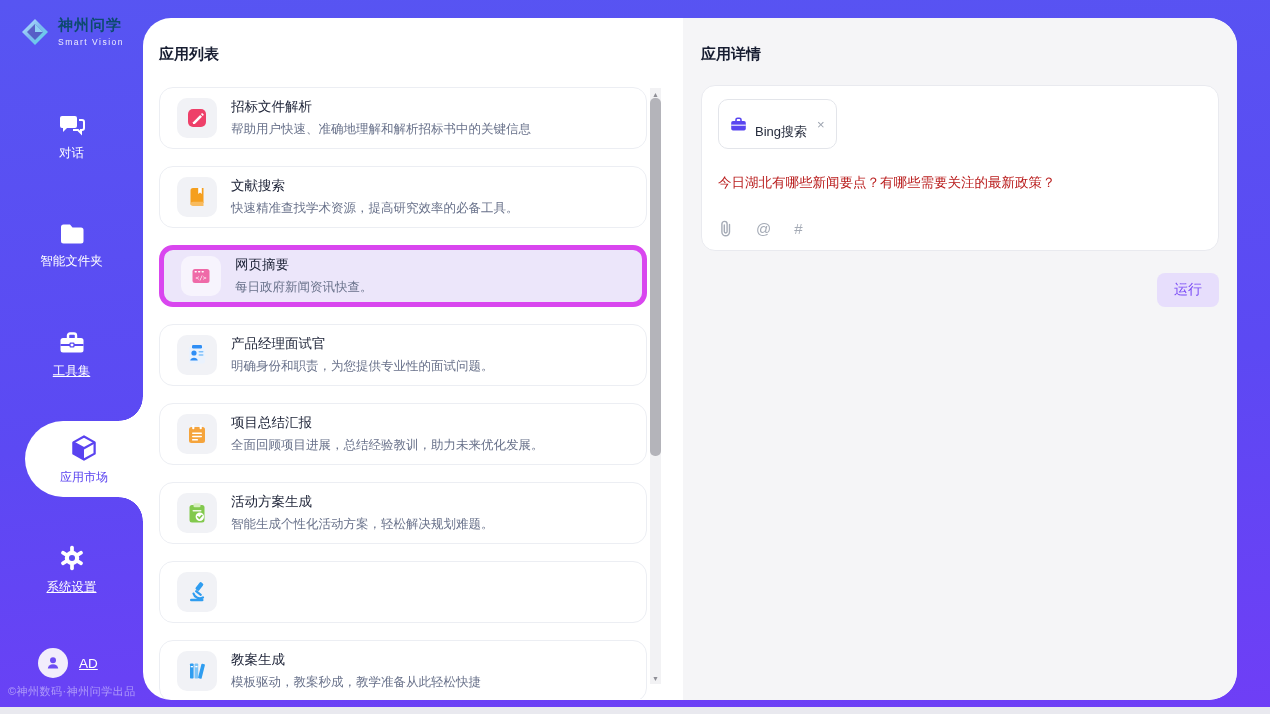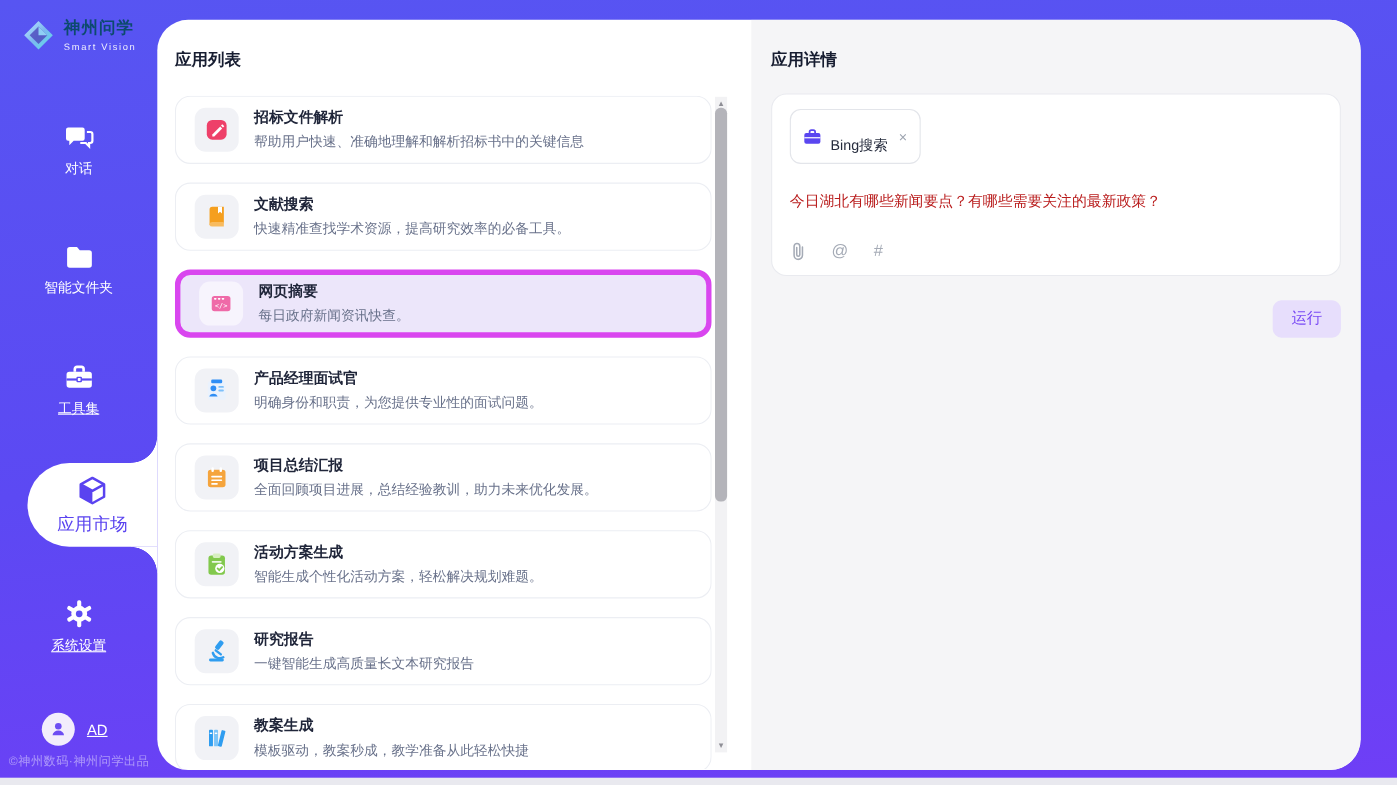--- a/index.html
+++ b/index.html
@@ -19,42 +19,42 @@
   .nav-item { position:absolute; left:0; width:143px; display:flex; flex-direction:column; align-items:center; gap:7px; cursor:pointer; }
   .nav-item .lbl { color:#fff; font-size:12.5px; }
   .nav-item .lbl.underlined { text-decoration:underline;text-align:right; }
   .nav-1 { top:112px; } .nav-2 { top:222px; } .nav-3 { top:330px; } .nav-5 { top:544px; }
   .nav-active { position:absolute; top:421px; left:25px; width:118px; height:76px; background:#fff;
     border-radius:38px 0 0 38px; display:flex; flex-direction:column; align-items:center; justify-content:center; gap:6px; cursor:pointer; }
   .nav-active::before { content:""; position:absolute; right:0; top:-24px; width:24px; height:24px;
     background:radial-gradient(circle 24px at 0 0, rgba(255,255,255,0) 23.4px, #fff 24px); }
   .nav-active::after { content:""; position:absolute; right:0; bottom:-24px; width:24px; height:24px;
     background:radial-gradient(circle 24px at 0 100%, rgba(255,255,255,0) 23.4px, #fff 24px); }
-  .nav-active .lbl { color:#5a43f0; font-size:16px; }
+  .nav-active .lbl { color:#5a43f0; font-size:12px; }
   .user-row { position:absolute; left:38px; top:648px; display:flex; align-items:center; gap:11px; cursor:pointer; }
   .avatar { width:30px; height:30px; border-radius:50%; background:#f2edfc; display:flex; align-items:center; justify-content:center; }
   .user-name { color:#fff; font-size:13.5px;text-decoration:underline; }
   .side-footer { position:absolute; left:8px; top:684px; color:rgba(255,255,255,.45); font-size:11px; letter-spacing:.5px; }
 
   
   .main-card { position:absolute; left:143px; top:18px; width:1094px; height:682px; background:#fff;
     border-radius:28px; display:flex; z-index:10; overflow:hidden; }
 
   
   .list-pane { width:540px; position:relative; padding:27px 0 0 16px; }
   .pane-title { font-size:15px; font-weight:bold; color:#171d31; }
   .app-list { position:absolute; left:16px; top:69px; width:488px; height:612px; overflow:hidden; }
   .app-card { width:488px; height:62px; border:1px solid #eceef3; border-radius:14px; background:#fff;
     display:flex; align-items:center; margin-bottom:17px; cursor:pointer; }
   .app-card.selected { background:#ece6fa; border:5px solid #d946ef; }
   .tile { width:40px; height:40px; border-radius:10px; background:#f1f2f6; margin-left:17px;
     display:flex; align-items:center; justify-content:center; flex:0 0 auto; }
   .app-card.selected .tile { background:#f7f4fd; }
   .app-txt { margin-left:14px; }
-  .app-name { font-size:13.5px; font-weight:bold; color:#20263a; }
+  .app-name { font-size:13.5px; font-weight:normal; color:#20263a; }
   .app-desc { font-size:12.5px; color:#68718a; margin-top:5px; }
 
   
   .scrollbar { position:absolute; right:22px; top:70px; height:596px; width:11px; background:#f2f2f4; }
   .scroll-arrow { position:absolute; left:0; width:11px; height:12px; color:#8f8f96; font-size:7px;
     display:flex; align-items:center; justify-content:center; cursor:pointer; }
   .scroll-up { top:0; } .scroll-down { bottom:0; }
   .scroll-thumb { position:absolute; left:0; top:10px; width:11px; height:358px; background:#b4b4ba; border-radius:5px; cursor:grab; }
 
   
@@ -274,24 +274,20 @@
 
       <div class="app-card">
         <span class="tile">
           <svg width="24" height="24" viewBox="0 0 24 24">
             <rect x="12.2" y="2" width="4.4" height="9" rx="1.5" fill="#2f9df0" transform="rotate(38 14.4 6.5)"></rect>
             <path d="M8.5 13.5 a6.5 6.5 0 0 0 9.5 4" fill="none" stroke="#2f9df0" stroke-width="2.2" stroke-linecap="round"></path>
             <rect x="9.5" y="12" width="8" height="2.2" rx="1" fill="#2f9df0" transform="rotate(38 13.5 13)"></rect>
             <rect x="5" y="18.7" width="13.5" height="2.6" rx="1.3" fill="#2f9df0"></rect>
           </svg>
         </span>
-        <span class="app-txt">
-          <div class="app-name">研究报告</div>
-          <div class="app-desc">一键智能生成高质量长文本研究报告</div>
-        </span>
       </div>
 
       <div class="app-card">
         <span class="tile">
           <svg width="24" height="24" viewBox="0 0 24 24">
             <rect x="5" y="4.5" width="3.6" height="15" rx=".8" fill="#2f9df0"></rect>
             <rect x="9.6" y="4.5" width="3.6" height="15" rx=".8" fill="#7cc4f8"></rect>
             <rect x="14.8" y="4.8" width="3.6" height="15" rx=".8" fill="#2f9df0" transform="rotate(14 16.6 12)"></rect>
             <rect x="5.7" y="7" width="2.2" height="1.3" fill="#fff"></rect>
             <rect x="10.3" y="7" width="2.2" height="1.3" fill="#fff"></rect>

